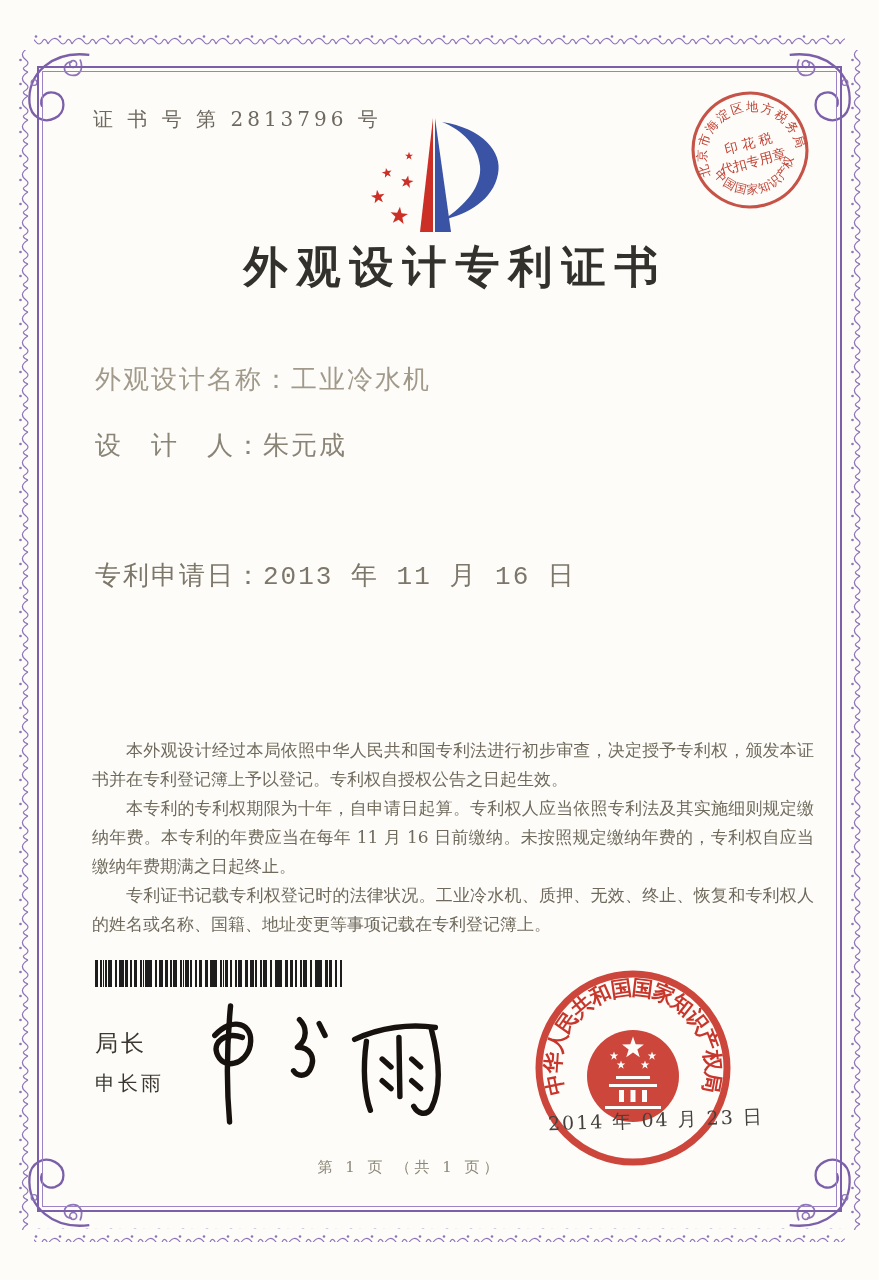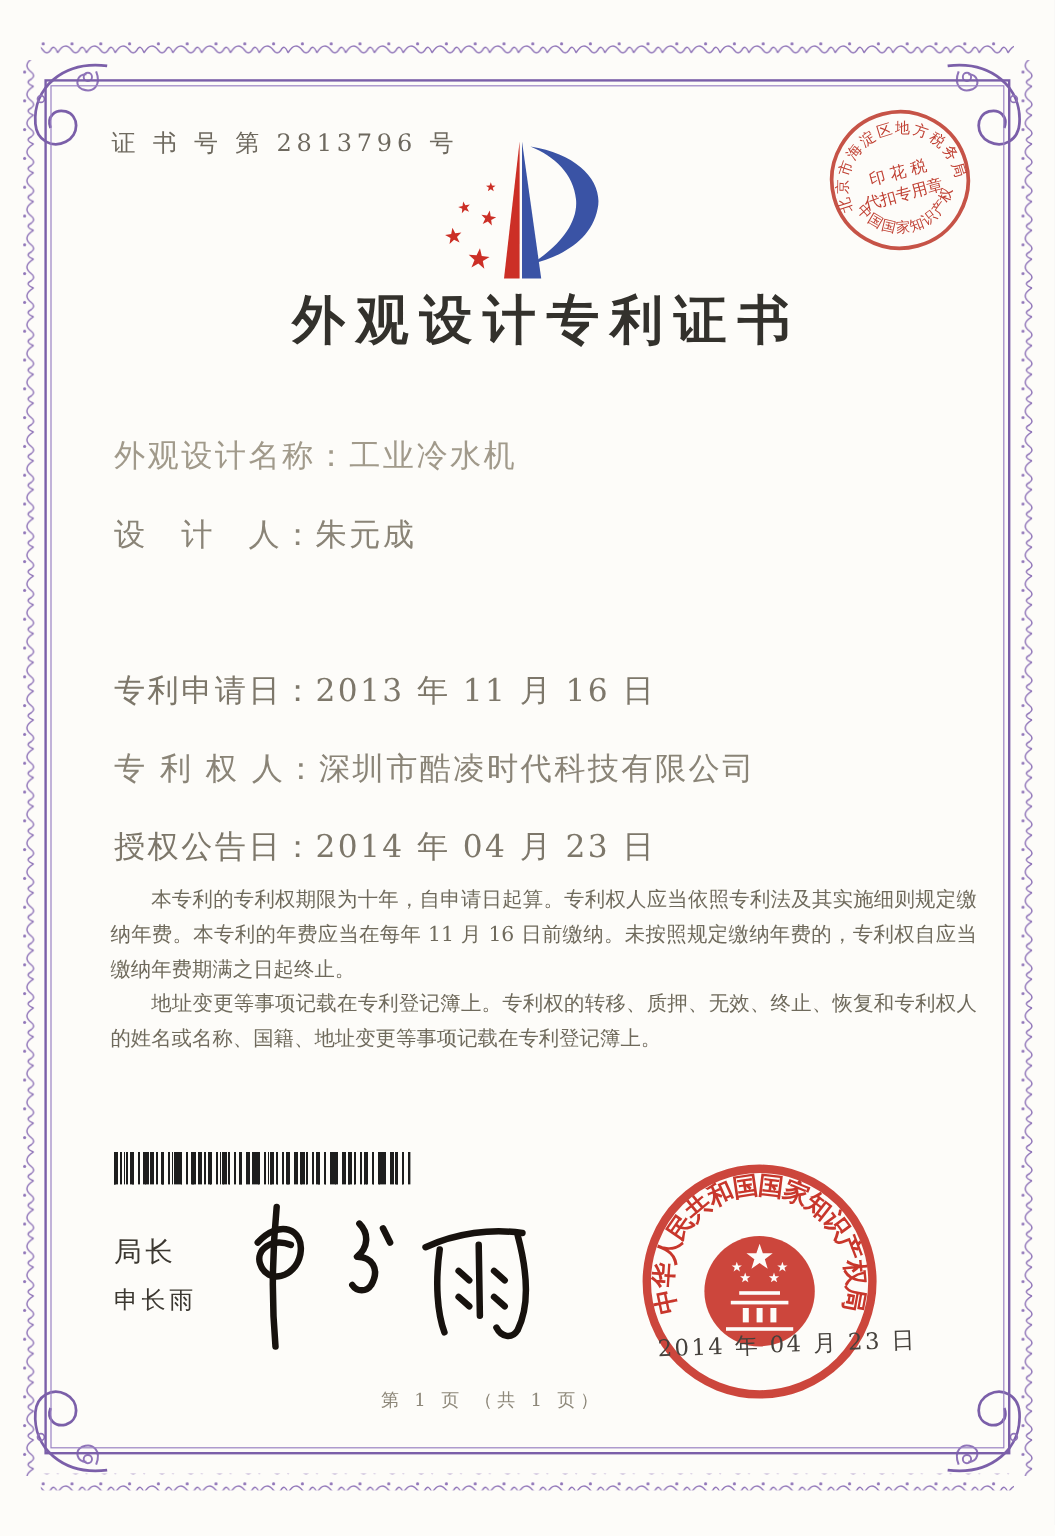--- a/index.html
+++ b/index.html
@@ -26,21 +26,21 @@
   .logo{position:absolute;left:340px;top:112px;width:200px;height:126px;}
   .title{
     position:absolute;left:16px;top:238px;width:879px;text-align:center;
     font-size:44px;font-weight:700;letter-spacing:9px;color:#33312c;
   }
   
   .field{position:absolute;left:95px;font-size:26px;letter-spacing:2px;white-space:nowrap;}
   .field .lab{color:#938c7e;}
   .f-light{color:#a19a8b;} .f-light .lab,.f-light .val{color:#a19a8b;}
   .f-mid{color:#8a8477;}  .f-mid .lab,.f-mid .val{color:#8a8477;}
-  .f-dark{color:#7d776a;} .f-dark .lab,.f-dark .val{color:#7d776a;}
+  .f-dark{color:#7d776a;} .f-dark .lab,.f-dark .val{color:#7d776a;font-family:Liberation Mono, monospace;}
   
   .body-text{
     position:absolute;left:92px;top:736px;width:722px;
     font-size:17px;line-height:29px;color:#6f6a5c;text-align:justify;
   }
   .body-text p{margin:0;text-indent:2em;}
   
   .barcode{
     position:absolute;left:95px;top:960px;width:247px;height:27px;
     background:
@@ -119,30 +119,25 @@
 
   <div class="field f-light" style="top:362px">
     <span class="lab">外观设计名称：</span><span class="lab">工业冷水机</span>
   </div>
   <div class="field f-mid" style="top:428px">
     <span class="lab">设　计　人：</span><span class="lab">朱元成</span>
   </div>
   <div class="field f-dark" style="top:558px">
     <span class="lab">专利申请日：</span><span class="lab">2013 年 11 月 16 日</span>
   </div>
-  <div class="field f-mid" style="top:623px">
-    <span class="lab">专 利 权 人：</span><span class="lab">深圳市酷凌时代科技有限公司</span>
-  </div>
-  <div class="field f-dark" style="top:688px">
-    <span class="lab">授权公告日：</span><span class="lab">2014 年 04 月 23 日</span>
-  </div>
 
   <div class="body-text">
+    <p>本外观设计经过本局依照中华人民共和国专利法进行初步审查，决定授予专利权，颁发本证书并在专利登记簿上予以登记。专利权自授权公告之日起生效。</p>
     <p>本专利的专利权期限为十年，自申请日起算。专利权人应当依照专利法及其实施细则规定缴纳年费。本专利的年费应当在每年 11 月 16 日前缴纳。未按照规定缴纳年费的，专利权自应当缴纳年费期满之日起终止。</p>
-    <p>地址变更等事项记载在专利登记簿上。专利权的转移、质押、无效、终止、恢复和专利权人的姓名或名称、国籍、地址变更等事项记载在专利登记簿上。</p>
+    <p>专利证书记载专利权登记时的法律状况。工业冷水机、质押、无效、终止、恢复和专利权人的姓名或名称、国籍、地址变更等事项记载在专利登记簿上。</p>
   </div>
 
   <div class="barcode"></div>
 
   <div class="sig-role">局长</div>
   <div class="sig-name">申长雨</div>
   <svg class="signature-svg" viewBox="0 0 270 130" xmlns="http://www.w3.org/2000/svg">
     <g stroke="#17120e" stroke-width="5.5" fill="none" stroke-linecap="round" stroke-linejoin="round">
       <path d="M34,8 C30,50 30,92 33,126"></path>
       <path d="M18,38 C36,18 58,26 54,48 C50,68 26,74 20,56 C16,44 30,34 46,40"></path>

